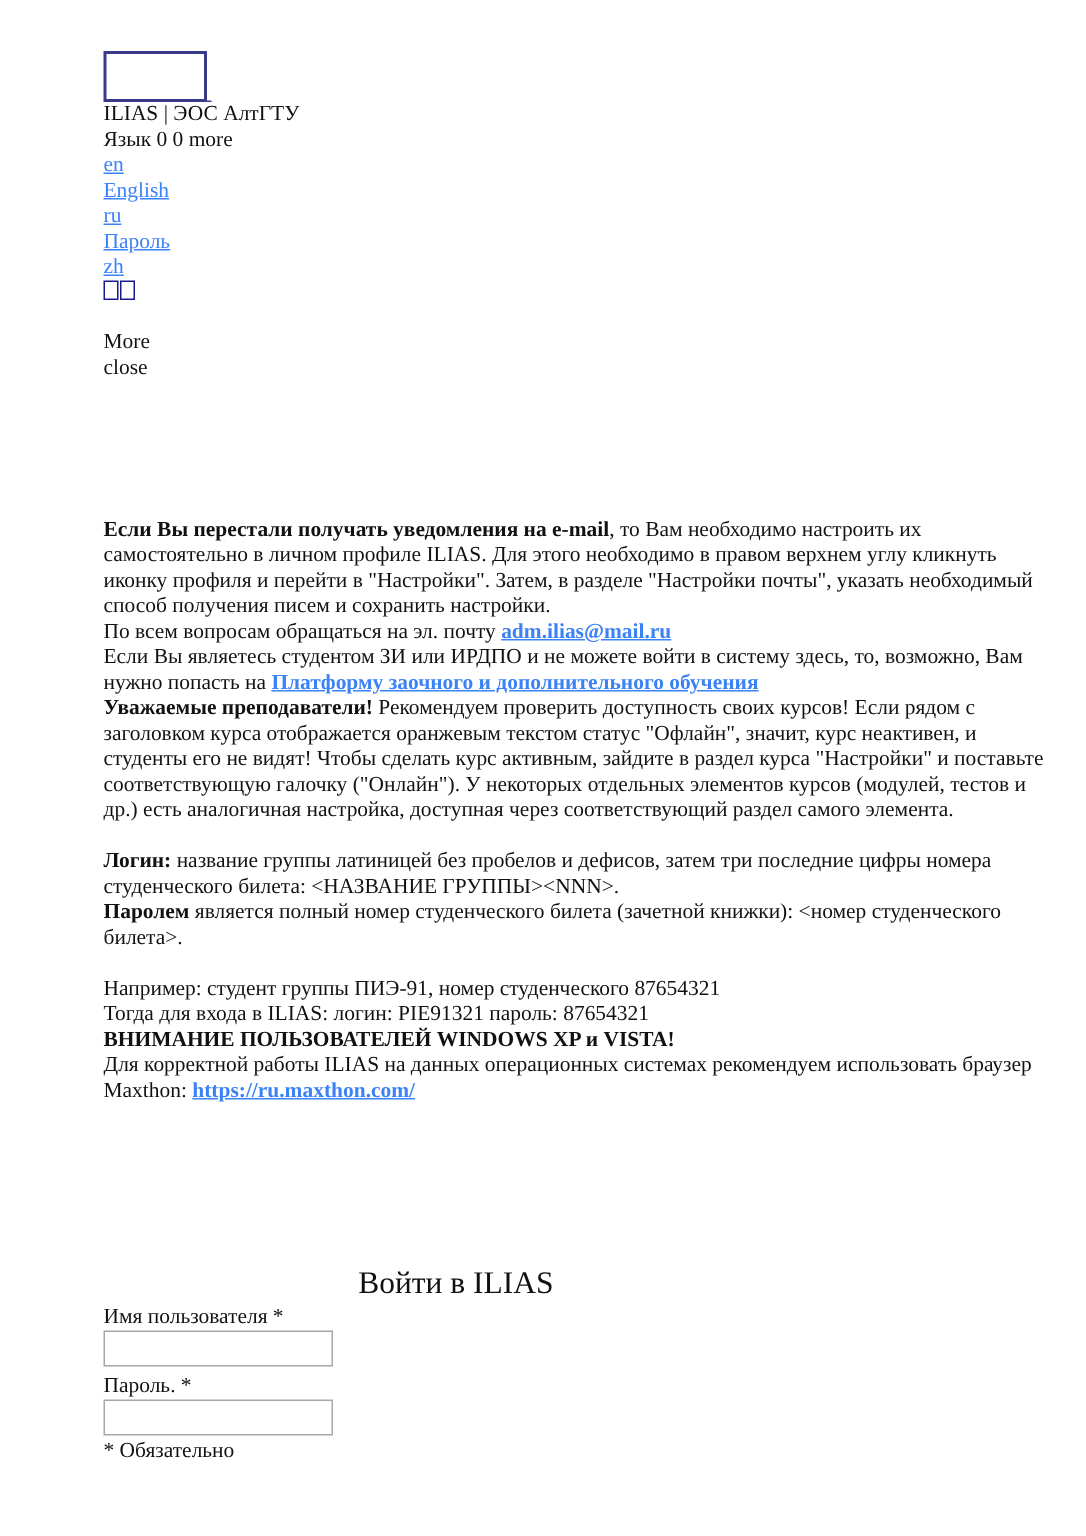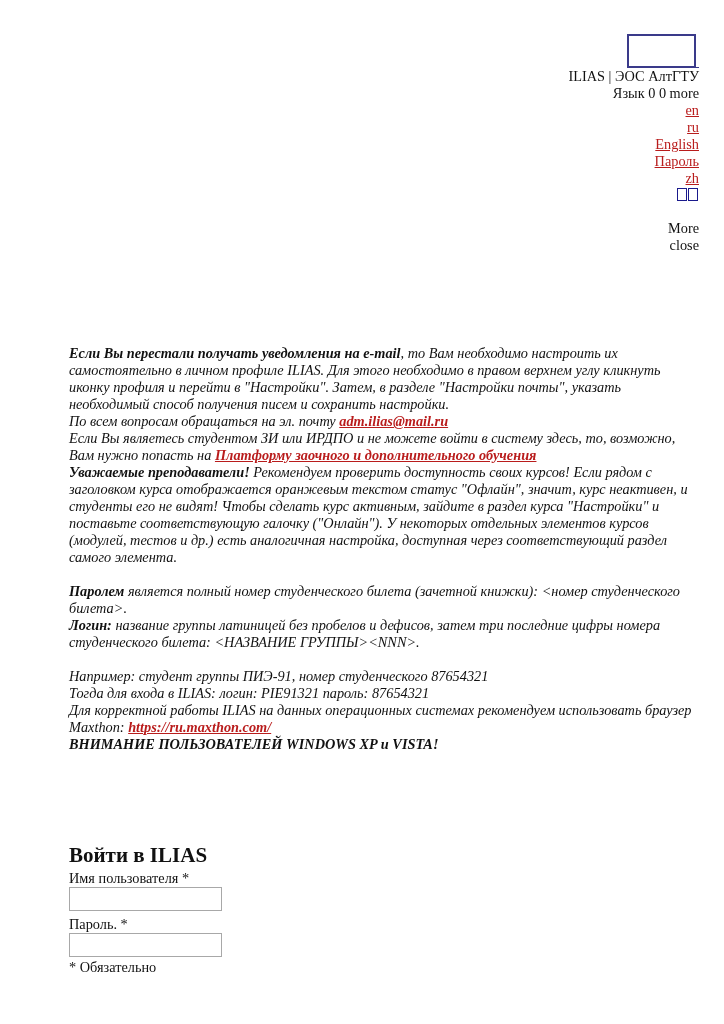--- a/index.html
+++ b/index.html
@@ -1,77 +1,77 @@
 <!DOCTYPE html>
 <html><head>
   <meta charset="utf-8">
   <style>
     html, body { margin: 0; padding: 0; background: #ffffff; }
     body {
       width: 724px; height: 1024px; overflow: hidden; position: relative;
       font-family: "Liberation Serif", serif; font-size: 14.3px; color: #111111;
       line-height: 17px;
     }
-    .wrap { position: absolute; left: 69px; top: 34px; width: 630px; text-align: right; }
-    a { color: #b91c1c; text-decoration: underline; }
+    .wrap { position: absolute; left: 69px; top: 34px; width: 630px; }
+    a { color: #3b82f6; text-decoration: underline; }
     .logo-link { display: inline-block; text-decoration: underline; }
     .logo-box {
       display: inline-block; width: 69px; height: 34px;
       border: 2px solid #3a3a8a; vertical-align: bottom; box-sizing: border-box;
     }
     .logo-dash { display: inline-block; width: 3px; height: 1px; background: #3a3a8a; vertical-align: bottom; }
     .line { display: block; }
     .more { margin-top: 16px; }
     .close { }
-    .notice { position: absolute; left: 69px; top: 345px; width: 630px; font-style: italic; }
+    .notice { position: absolute; left: 69px; top: 345px; width: 630px; }
     .notice p { margin: 0; }
     b { font-weight: bold; }
     .notice a { font-weight: bold; }
     .spacer { height: 17px; }
     .login { position: absolute; left: 69px; top: 842px; width: 300px; }
-    .login h2 { margin: 0 0 2px 0; font-size: 21px; line-height: 26px; font-weight: bold; }
+    .login h2 { margin: 0 0 2px 0; font-size: 21px; line-height: 26px; font-weight: normal; text-align: right; }
     .field-label { display: block; line-height: 17px; }
     .field {
       display: block; width: 153px; height: 24px; box-sizing: border-box;
       border: 1px solid #a8a8a8; margin: 0 0 5px 0; padding: 0 3px;
       font-family: "Liberation Serif", serif; font-size: 14px;
     }
     .req { display: block; margin-top: -3px; }
     .box-glyph { display: inline-block; width: 8px; height: 11px; border: 1px solid #1a1a8c; margin-right: 1px; vertical-align: -1px; }
   </style>
 </head>
 <body>
 
 <div class="wrap">
   <a class="logo-link"><span class="logo-box"></span><span class="logo-dash"></span></a>
   <span class="line">ILIAS | ЭОС АлтГТУ</span>
   <span class="line">Язык 0 0 more</span>
   <a class="line">en</a>
+  <a class="line">English</a>
   <a class="line">ru</a>
-  <a class="line">English</a>
   <a class="line">Пароль</a>
   <a class="line">zh</a>
   <a class="line"><span class="box-glyph"></span><span class="box-glyph"></span></a>
   <span class="line more">More</span>
   <span class="line close">close</span>
 </div>
 
 <div class="notice">
   <p><b>Если Вы перестали получать уведомления на e-mail</b><span>, то Вам необходимо настроить их самостоятельно в личном профиле ILIAS. Для этого необходимо в правом верхнем углу кликнуть иконку профиля и перейти в "Настройки". Затем, в разделе "Настройки почты", указать необходимый способ получения писем и сохранить настройки.</span></p>
   <p><span>По всем вопросам обращаться на эл. почту </span><a>adm.ilias@mail.ru</a></p>
   <p><span>Если Вы являетесь студентом ЗИ или ИРДПО и не можете войти в систему здесь, то, возможно, Вам нужно попасть на </span><a>Платформу заочного и дополнительного обучения</a></p>
   <p><b>Уважаемые преподаватели!</b><span> Рекомендуем проверить доступность своих курсов! Если рядом с заголовком курса отображается оранжевым текстом статус "Офлайн", значит, курс неактивен, и студенты его не видят! Чтобы сделать курс активным, зайдите в раздел курса "Настройки" и поставьте соответствующую галочку ("Онлайн"). У некоторых отдельных элементов курсов (модулей, тестов и др.) есть аналогичная настройка, доступная через соответствующий раздел самого элемента.</span></p>
   <div class="spacer"></div>
+  <p><b>Логин:</b><span> название группы латиницей без пробелов и дефисов, затем три последние цифры номера студенческого билета: &lt;НАЗВАНИЕ ГРУППЫ&gt;&lt;NNN&gt;.</span></p>
   <p><b>Паролем</b><span> является полный номер студенческого билета (зачетной книжки): &lt;номер студенческого билета&gt;.</span></p>
-  <p><b>Логин:</b><span> название группы латиницей без пробелов и дефисов, затем три последние цифры номера студенческого билета: &lt;НАЗВАНИЕ ГРУППЫ&gt;&lt;NNN&gt;.</span></p>
   <div class="spacer"></div>
   <p>Например: студент группы ПИЭ-91, номер студенческого 87654321</p>
   <p>Тогда для входа в ILIAS: логин: PIE91321 пароль: 87654321</p>
+  <p><b>ВНИМАНИЕ ПОЛЬЗОВАТЕЛЕЙ WINDOWS XP и VISTA!</b></p>
   <p><span>Для корректной работы ILIAS на данных операционных системах рекомендуем использовать браузер Maxthon: </span><a>https://ru.maxthon.com/</a></p>
-  <p><b>ВНИМАНИЕ ПОЛЬЗОВАТЕЛЕЙ WINDOWS XP и VISTA!</b></p>
 </div>
 
 <form class="login">
   <h2>Войти в ILIAS</h2>
   <label class="field-label">Имя пользователя *</label>
   <input class="field" type="text" value="" style="">
   <label class="field-label">Пароль. *</label>
   <input class="field" type="password" value="" style="">
   <span class="req">* Обязательно</span>
 </form>

